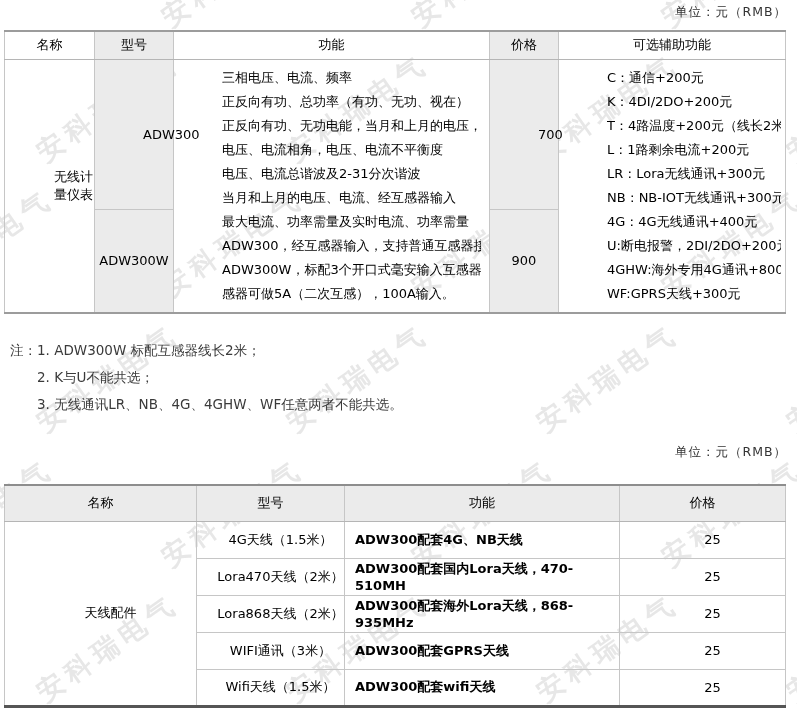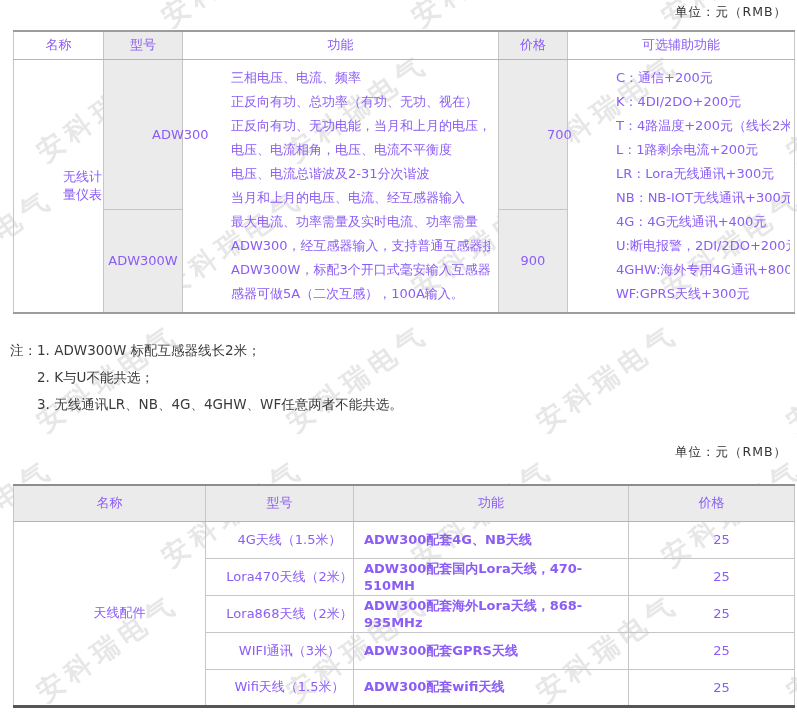--- a/index.html
+++ b/index.html
@@ -13,21 +13,21 @@
   .wm {
     position:absolute; white-space:nowrap; font-size:27px; letter-spacing:6px;
     color:#e7e7e7; transform:rotate(-35deg); font-weight:bold; user-select:none;
   }
   .content { position:absolute; inset:0; z-index:1; }
 
   .unit-label { position:absolute; right:10px; font-size:12.5px; color:#333; letter-spacing:1px; }
   .unit1 { top:4px; }
   .unit2 { top:444px; }
 
-  table { border-collapse:collapse; table-layout:fixed; position:absolute; left:13px; width:781px; font-size:13px; color:#8b5cf6; }
+  table { border-collapse:collapse; table-layout:fixed; position:absolute; left:4px; width:781px; font-size:13px; color:#000000; }
   th, td { border:1px solid #c6c6c6; font-weight:normal; }
   .g { background:#ebebeb; }
 
   
   .t1 { top:30px; border-top:2px solid #9c9c9c; border-bottom:2px solid #9c9c9c; }
   .t1 thead th { height:28px; text-align:center; border-bottom:1px solid #b5b5b5; }
   .t1 .r1 > td { height:130px;padding-left:48px; }
   .t1 .r2 > td { height:89px; }
   .t1 .name-cell { text-align:center; vertical-align:middle;margin-top:30px; }
   .t1 .model-cell, .t1 .price-cell { text-align:center; vertical-align:middle; }

